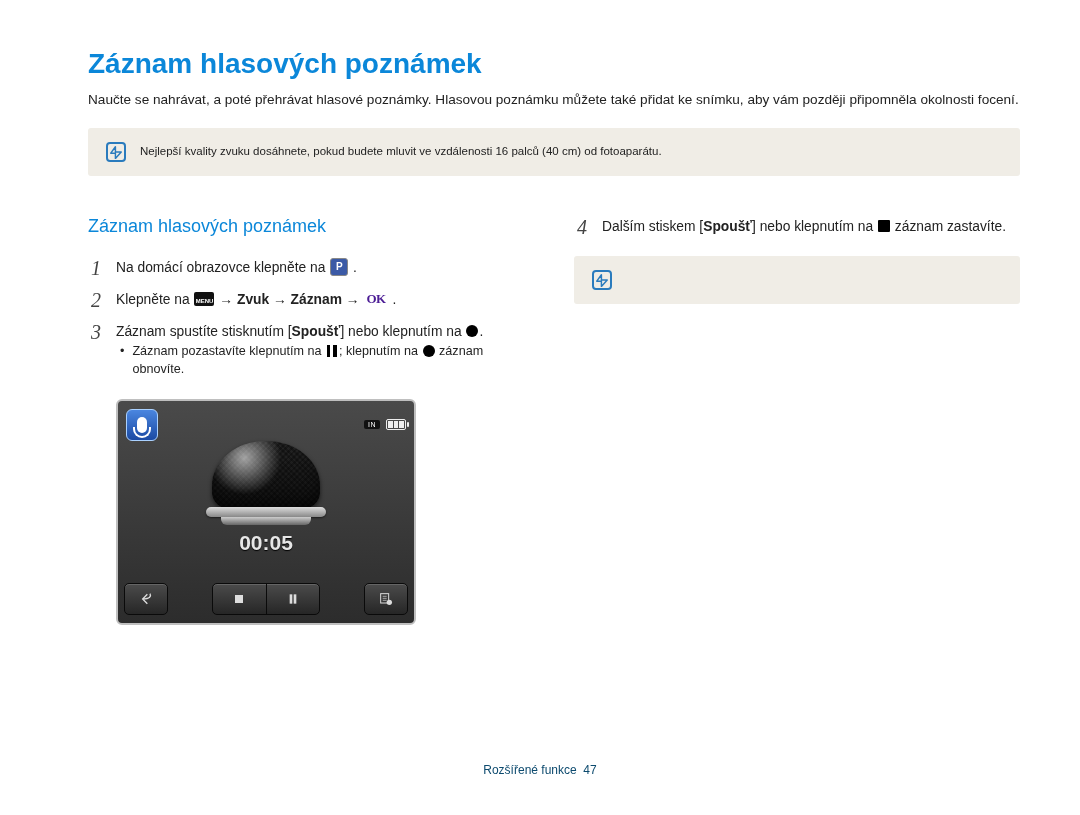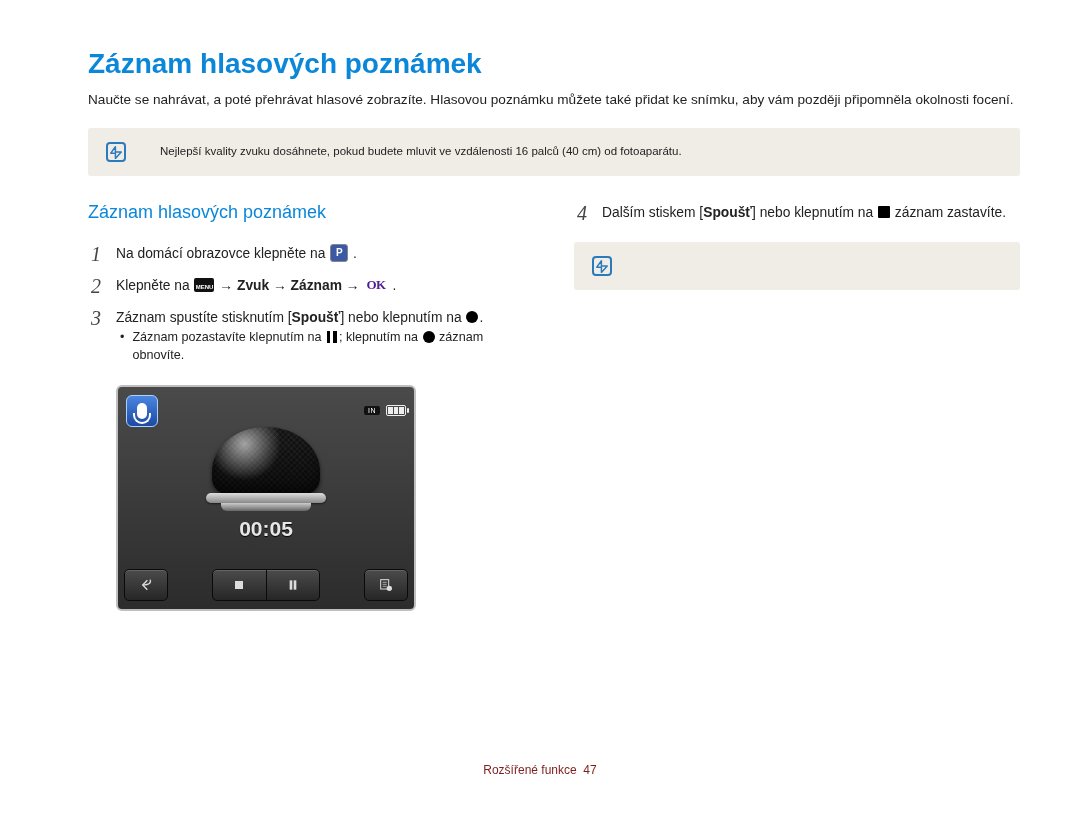--- a/index.html
+++ b/index.html
@@ -24,22 +24,22 @@
     font-size: 13.6px;
     line-height: 1.45;
     margin-bottom: 18px;
   }
   .note-box {
     background: #f0ede6;
     border-radius: 3px;
     padding: 14px 18px;
     display: flex;
     align-items: center;
-    gap: 34px;
-    margin-bottom: 26px;
+    gap: 14px;
+    margin-bottom: 40px;
   }
   .note-icon {
     width: 20px;
     height: 20px;
     border: 2px solid #2a7bbd;
     border-radius: 4px;
     display: flex;
     align-items: center;
     justify-content: center;
     flex-shrink: 0;
@@ -333,29 +333,29 @@
   .bbtn.group .half { flex:1; display:flex; align-items:center; justify-content:center; height:100%; }
   .bbtn.group .half:first-child { border-right:1px solid #0a0a0a; }
   .bbtn.list { width: 44px; margin-left:auto; }
   .bbtn svg { width:16px; height:16px; }
   .footer {
     position:absolute;
     bottom: 38px;
     left:0; right:0;
     text-align:center;
     font-size: 12px;
-    color:#7f1d1d;
+    color:#0c4a6e;
   }
 </style>
 </head>
 <body>
 
 <div class="page">
   <h1 class="title">Záznam hlasových poznámek</h1>
-  <p class="intro">Naučte se nahrávat, a poté přehrávat hlasové zobrazíte. Hlasovou poznámku můžete také přidat ke snímku, aby vám později připomněla okolnosti focení.</p>
+  <p class="intro">Naučte se nahrávat, a poté přehrávat hlasové poznámky. Hlasovou poznámku můžete také přidat ke snímku, aby vám později připomněla okolnosti focení.</p>
 
   <div class="note-box">
     <span class="note-icon">
       <svg viewBox="0 0 24 24">
           <path fill="none" stroke="#2a7bbd" stroke-width="2.5" d="M3 14 L11 3 L11 12 L21 12 L11 23 L11 14 Z" stroke-linejoin="round"></path>
         </svg>
     </span>
     <span class="note-text">Nejlepší kvality zvuku dosáhnete, pokud budete mluvit ve vzdálenosti 16 palců (40 cm) od fotoaparátu.</span>
   </div>
 

